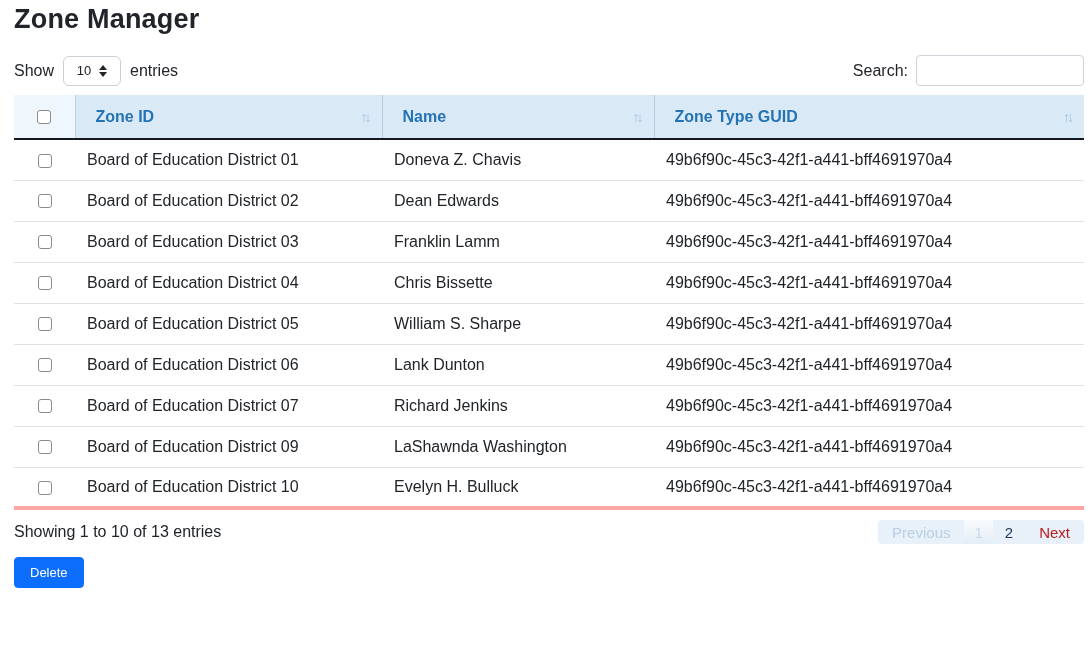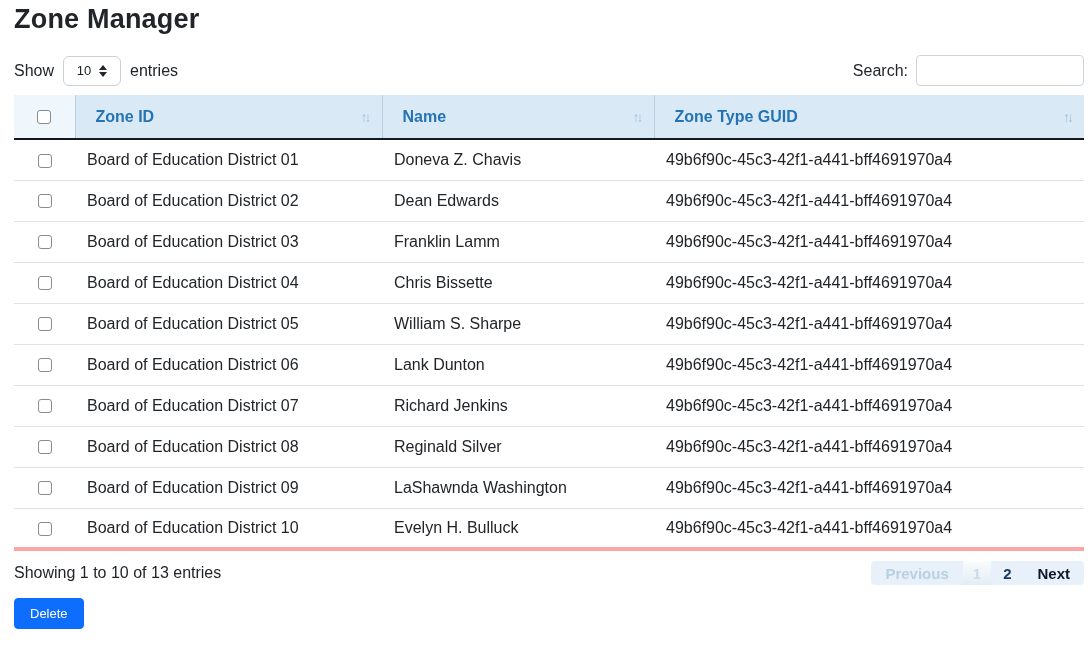--- a/index.html
+++ b/index.html
@@ -131,32 +131,32 @@
     align-items: center;
   }
   .info-text { font-size: 16px; color: #212529; }
   .pagination {
     display: flex;
     align-items: center;
     background: #e8f1f9;
     border-radius: 4px;
     overflow: hidden;
     font-size: 15px;
-    font-weight: 700;
+    font-weight: 400;
     height: 24px;
   }
   .page-btn { padding: 10px 12px; cursor: pointer; user-select: none; }
   .page-btn.prev { color: #b9cfe3; padding: 10px 14px; cursor: default; }
   .page-btn.current {
     color: #c9d9e8;
     background: linear-gradient(#ffffff, #dce9f4);
     padding: 10px 10px;
   }
   .page-btn.link { color: #17375e; }
-  .page-btn.next { color: #0f172a; padding: 10px 14px; }
+  .page-btn.next { color: #b91c1c; padding: 10px 14px; }
 
   
   .delete-btn {
     margin-top: 13px;
     display: inline-block;
     background: #0d6efd;
     color: #ffffff;
     border: 1px solid #0d6efd;
     border-radius: 4px;
     padding: 7px 15px;
@@ -260,26 +260,20 @@
           <td>49b6f90c-45c3-42f1-a441-bff4691970a4</td>
         </tr>
         <tr>
           <td class="cb-cell"><input type="checkbox" style=""></td>
           <td>Board of Education District 07</td>
           <td>Richard Jenkins</td>
           <td>49b6f90c-45c3-42f1-a441-bff4691970a4</td>
         </tr>
         <tr>
           <td class="cb-cell"><input type="checkbox" style=""></td>
-          <td>Board of Education District 08</td>
-          <td>Reginald Silver</td>
-          <td>49b6f90c-45c3-42f1-a441-bff4691970a4</td>
-        </tr>
-        <tr>
-          <td class="cb-cell"><input type="checkbox" style=""></td>
           <td>Board of Education District 09</td>
           <td>LaShawnda Washington</td>
           <td>49b6f90c-45c3-42f1-a441-bff4691970a4</td>
         </tr>
         <tr>
           <td class="cb-cell"><input type="checkbox" style=""></td>
           <td>Board of Education District 10</td>
           <td>Evelyn H. Bulluck</td>
           <td>49b6f90c-45c3-42f1-a441-bff4691970a4</td>
         </tr>

